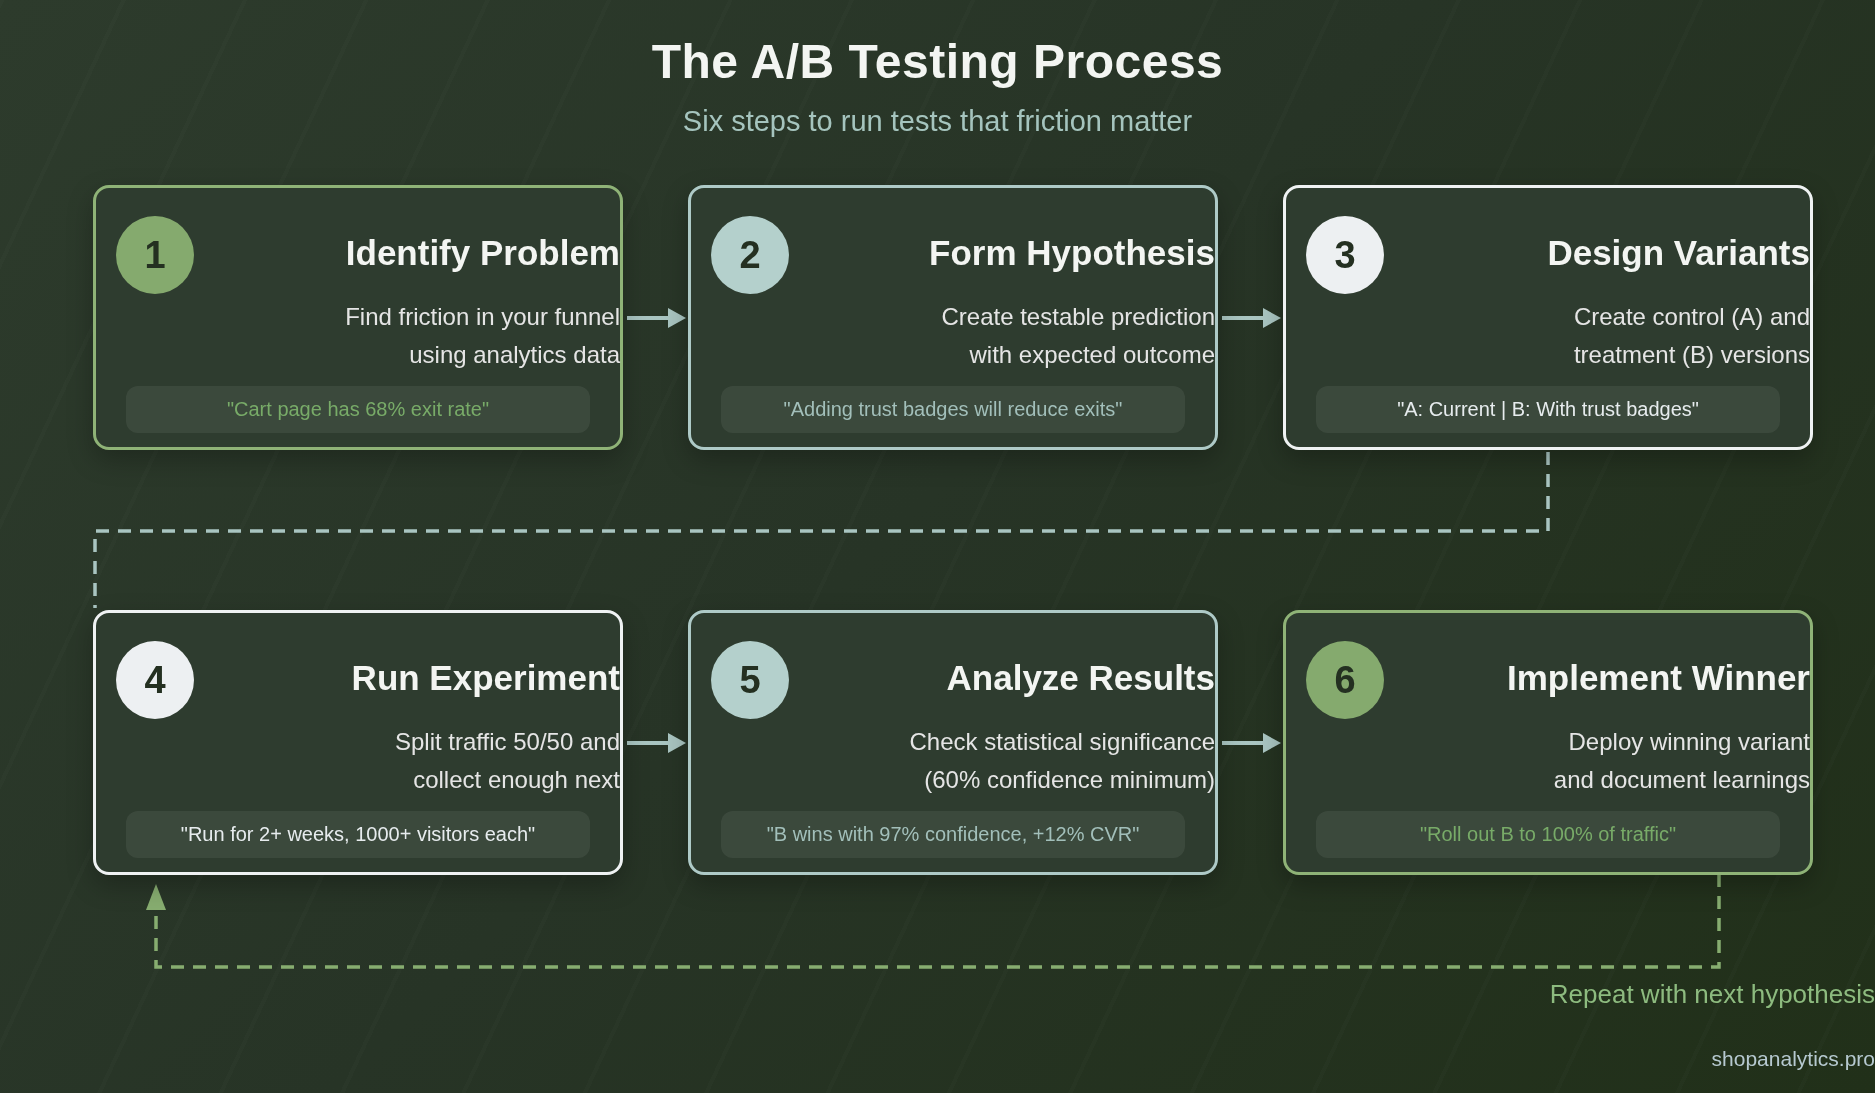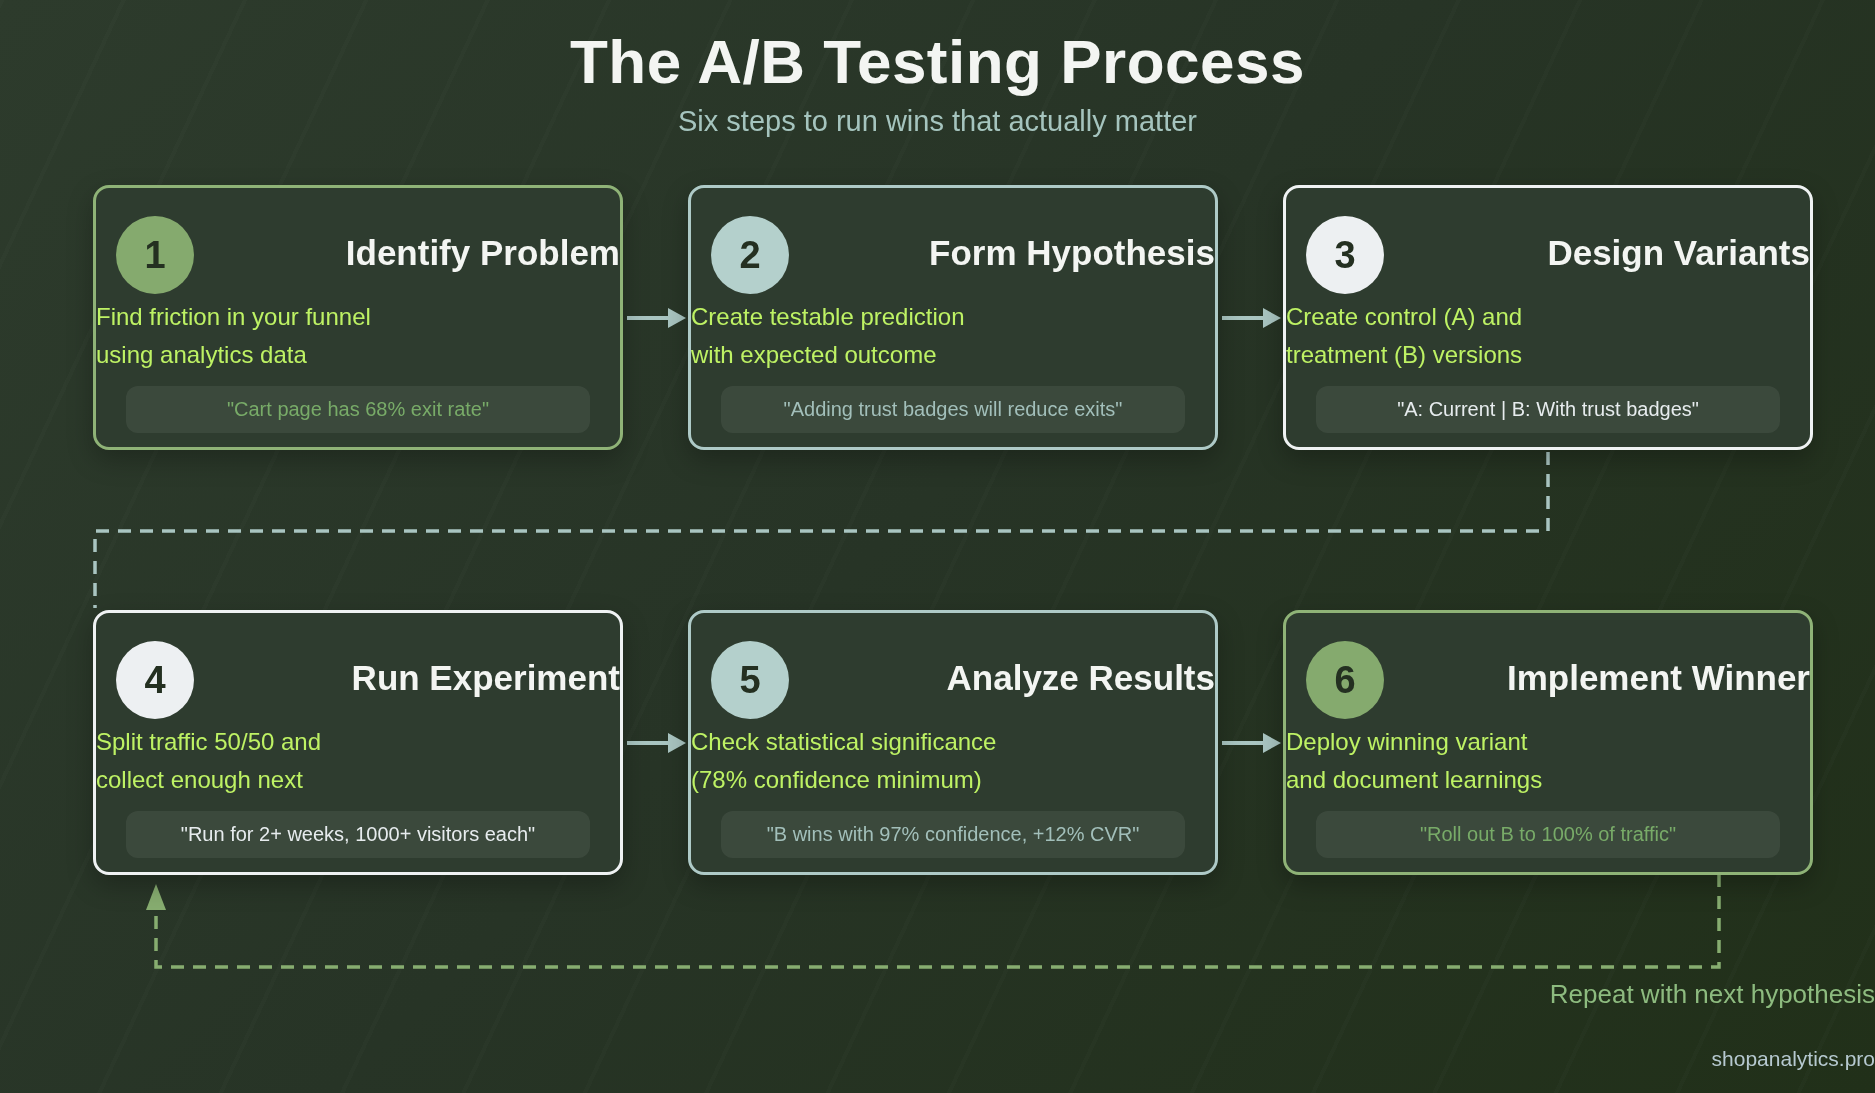--- a/index.html
+++ b/index.html
@@ -7,21 +7,21 @@
     position:relative;
     width:1875px;height:1093px;
     overflow:hidden;
     font-family:"Liberation Sans", sans-serif;
     background:
       repeating-linear-gradient(115deg, rgba(255,255,255,0.016) 0 4px, rgba(255,255,255,0) 4px 110px),
       linear-gradient(135deg,#2d3b2c 0%,#273426 48%,#213019 100%);
   }
   .page-title{
     position:absolute;left:0;right:0;top:36px;
-    text-align:center;font-size:62px;font-weight:bold;
+    text-align:center;font-size:48px;font-weight:bold;
     color:#f3f5f2;letter-spacing:0.5px;line-height:52px;
   }
   .page-subtitle{
     position:absolute;left:0;right:0;top:104px;
     text-align:center;font-size:29px;color:#a5c4be;line-height:34px;
   }
   .card{
     position:absolute;width:530px;height:265px;box-sizing:border-box;
     background:#2e3c2f;border:3px solid #888;border-radius:16px;
     box-shadow:0 10px 26px rgba(0,0,0,0.25);
@@ -30,21 +30,21 @@
     position:absolute;left:20px;top:28px;width:78px;height:78px;border-radius:50%;
     display:flex;align-items:center;justify-content:center;
     font-size:38px;font-weight:bold;color:#243021;
   }
   .card-title{
     position:absolute;left:0;right:0;top:45px;margin:0;
     text-align:right;font-size:35px;font-weight:bold;color:#f3f5f2;line-height:40px;
   }
   .card-desc{
     position:absolute;left:0;right:0;top:110px;
-    text-align:left;font-size:24px;color:#bef264;line-height:38px;
+    text-align:right;font-size:24px;color:#e5e5e5;line-height:38px;
   }
   .pill{
     position:absolute;left:30px;right:30px;top:198px;height:47px;
     border-radius:12px;background:rgba(255,255,255,0.065);
     display:flex;align-items:center;justify-content:center;
     font-size:20px;
   }
   .accent-green{border-color:#8fb377;}
   .accent-green .badge{background:#85aa6e;}
   .accent-green .pill{color:#78ab68;}
@@ -63,21 +63,21 @@
     position:absolute;left:0;right:0;top:1046px;
     text-align:right;font-size:21px;color:#b6c9d0;line-height:26px;
   }
 </style>
 </head>
 <body>
 
 <div class="canvas">
 
   <div class="page-title">The A/B Testing Process</div>
-  <div class="page-subtitle">Six steps to run wins that actually matter</div>
+  <div class="page-subtitle">Six steps to run tests that friction matter</div>
 
   <svg class="overlay" viewBox="0 0 1875 1093">
 
     <g>
       <line x1="627" y1="318" x2="671" y2="318" stroke="#a9c5c1" stroke-width="4"></line>
       <polygon points="686,318 668,308 668,328" fill="#a9c5c1"></polygon>
     </g>
     <g>
       <line x1="1222" y1="318" x2="1266" y2="318" stroke="#a9c5c1" stroke-width="4"></line>
       <polygon points="1281,318 1263,308 1263,328" fill="#a9c5c1"></polygon>
@@ -146,21 +146,21 @@
     <div class="pill">"Run for 2+ weeks, 1000+ visitors each"</div>
   </div>
 
   <div class="card accent-teal" style="left:688px;top:610px">
     <div class="badge">
         <span>5</span>
       </div>
     <h2 class="card-title">Analyze Results</h2>
     <div class="card-desc">
       <div>Check statistical significance</div>
-      <div>(78% confidence minimum)</div>
+      <div>(60% confidence minimum)</div>
     </div>
     <div class="pill">"B wins with 97% confidence, +12% CVR"</div>
   </div>
 
   <div class="card accent-green" style="left:1283px;top:610px">
     <div class="badge">
         <span>6</span>
       </div>
     <h2 class="card-title">Implement Winner</h2>
     <div class="card-desc">

